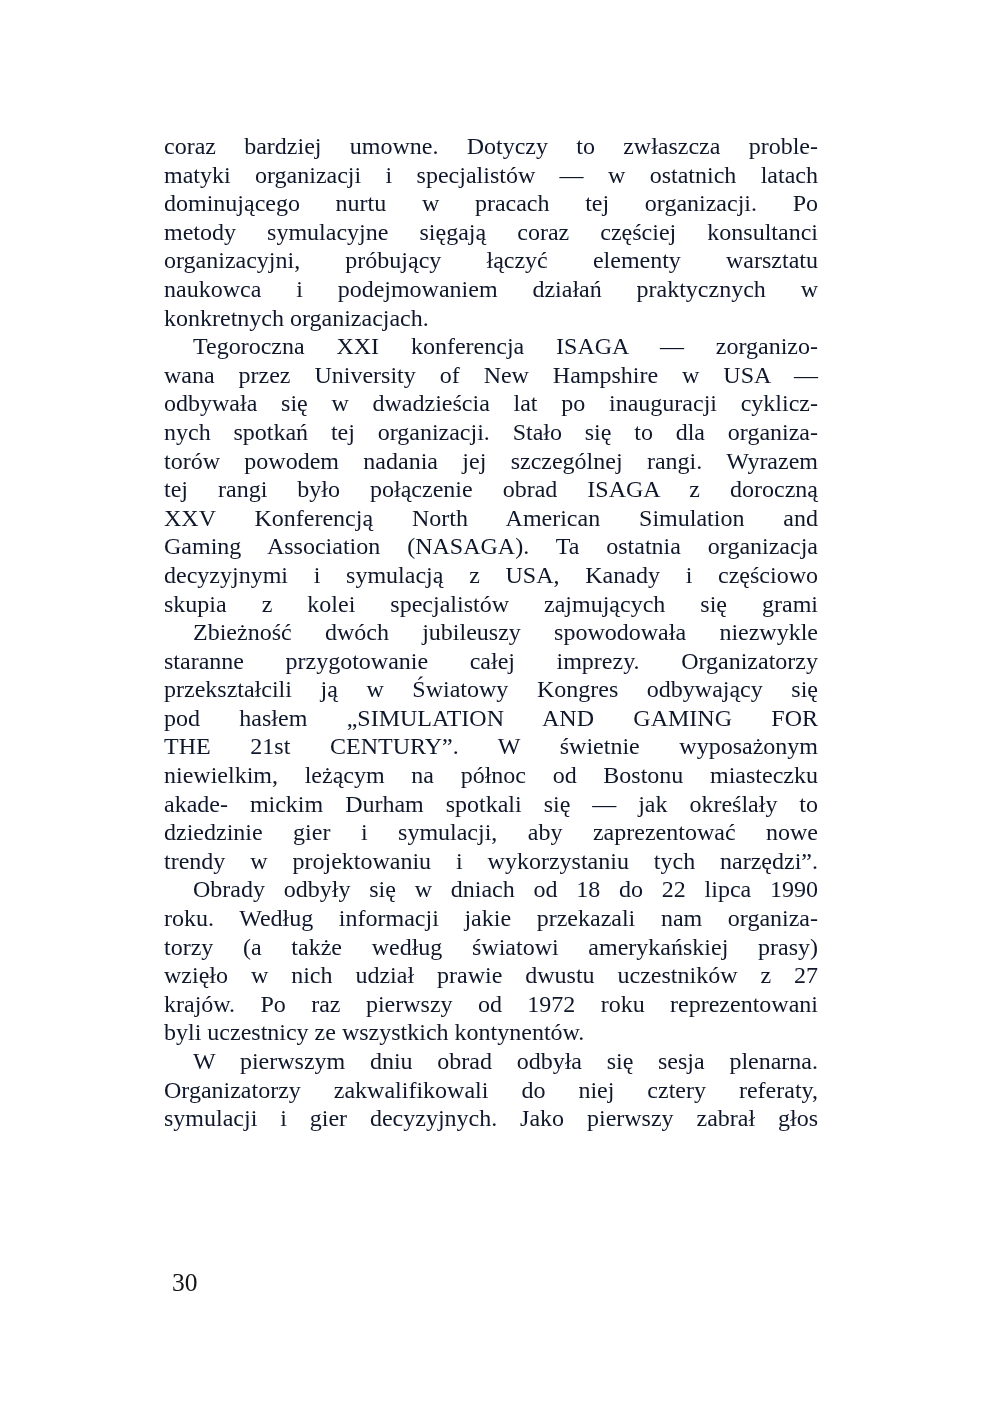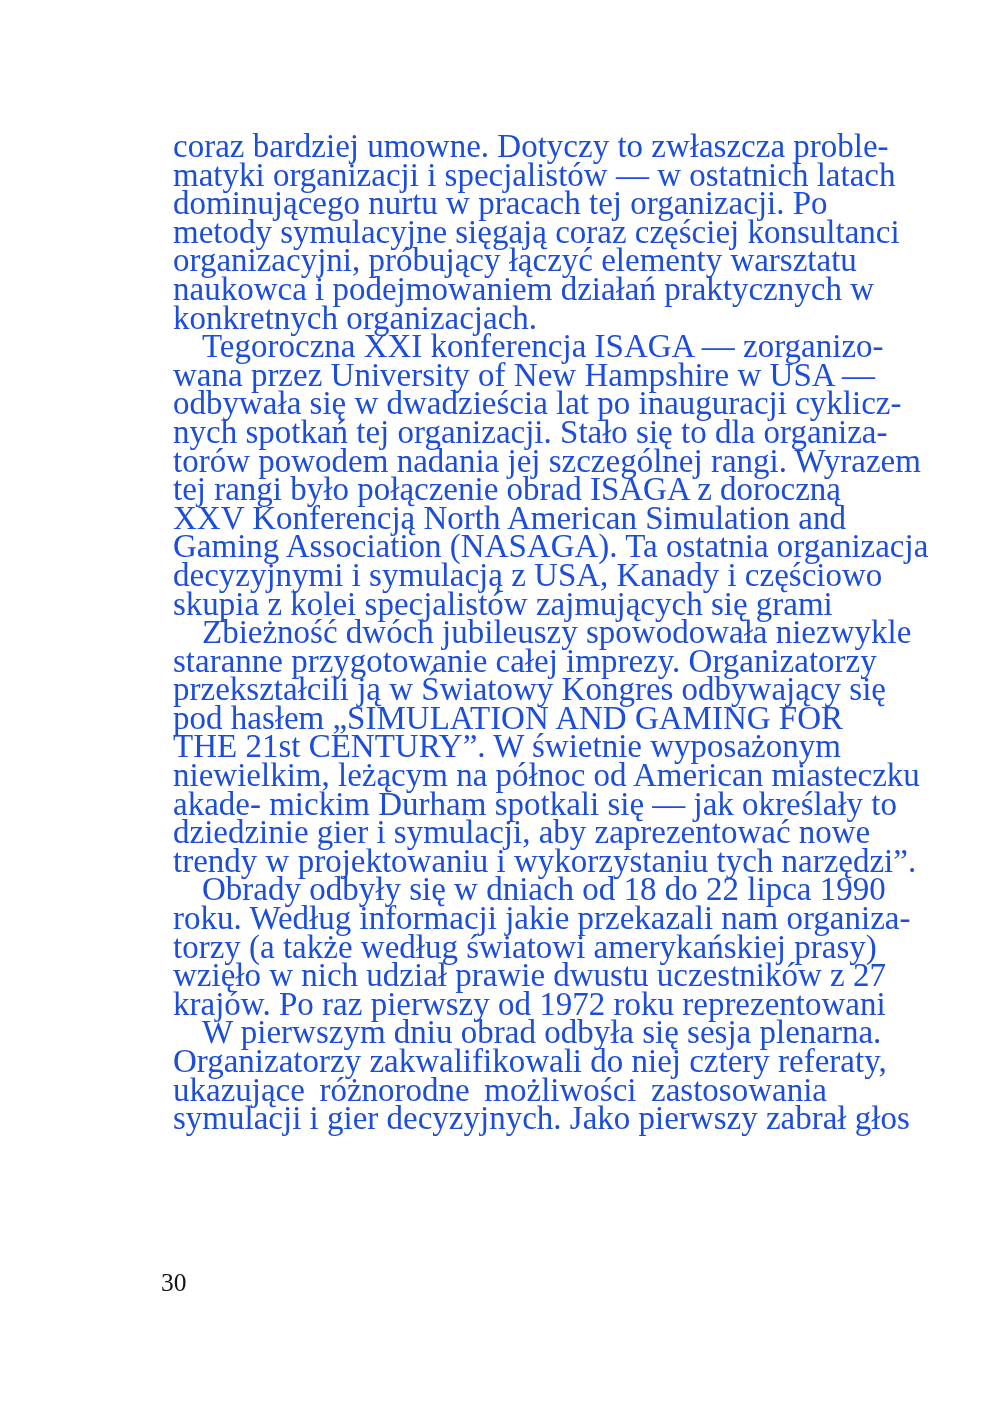--- a/index.html
+++ b/index.html
@@ -1,30 +1,30 @@
 <!DOCTYPE html>
 <html><head>
 <meta charset="utf-8">
 <style>
   html, body { margin: 0; padding: 0; background: #ffffff; }
   body { width: 1000px; height: 1420px; position: relative; overflow: hidden; }
   .page {
-    position: absolute; left: 173px; top: 132px; width: 654px;
+    position: absolute; left: 164px; top: 132px; width: 654px;
     font-family: "Liberation Serif", "DejaVu Serif", serif;
-    font-size: 33px; color: #1d4ed8; line-height: 28.6px;
+    font-size: 24px; color: #0f172a; line-height: 28.6px;
   }
   .line {
     display: block; height: 28.6px; white-space: nowrap;
     text-align: justify; text-align-last: justify;
     overflow: visible;
   }
   .line.last { text-align-last: left; }
   .line.indent { padding-left: 29px; }
   .page-number {
-    position: absolute; left: 161px; top: 1268px;
+    position: absolute; left: 172px; top: 1268px;
     font-family: "Liberation Serif", "DejaVu Serif", serif;
     font-size: 25.5px; color: #141414;
   }
 </style>
 </head>
 <body>
 
 <div class="page">
   <div>
     <span class="line">coraz bardziej umowne. Dotyczy to zwłaszcza proble-</span>
@@ -46,33 +46,33 @@
     <span class="line">Gaming Association (NASAGA). Ta ostatnia organizacja</span>
     <span class="line">decyzyjnymi i symulacją z USA, Kanady i częściowo</span>
     <span class="line">skupia z kolei specjalistów zajmujących się grami</span>
   </div>
   <div>
     <span class="line indent">Zbieżność dwóch jubileuszy spowodowała niezwykle</span>
     <span class="line">staranne przygotowanie całej imprezy. Organizatorzy</span>
     <span class="line">przekształcili ją w Światowy Kongres odbywający się</span>
     <span class="line">pod hasłem „SIMULATION AND GAMING FOR</span>
     <span class="line">THE 21st CENTURY”. W świetnie wyposażonym</span>
-    <span class="line">niewielkim, leżącym na północ od American miasteczku</span>
+    <span class="line">niewielkim, leżącym na północ od Bostonu miasteczku</span>
     <span class="line">akade- mickim Durham spotkali się — jak określały to</span>
     <span class="line">dziedzinie gier i symulacji, aby zaprezentować nowe</span>
     <span class="line">trendy w projektowaniu i wykorzystaniu tych narzędzi”.</span>
   </div>
   <div>
     <span class="line indent">Obrady odbyły się w dniach od 18 do 22 lipca 1990</span>
     <span class="line">roku. Według informacji jakie przekazali nam organiza-</span>
     <span class="line">torzy (a także według światowi amerykańskiej prasy)</span>
     <span class="line">wzięło w nich udział prawie dwustu uczestników z 27</span>
     <span class="line">krajów. Po raz pierwszy od 1972 roku reprezentowani</span>
+    <span class="line last">byli uczestnicy ze wszystkich kontynentów.</span>
   </div>
   <div>
     <span class="line indent">W pierwszym dniu obrad odbyła się sesja plenarna.</span>
     <span class="line">Organizatorzy zakwalifikowali do niej cztery referaty,</span>
-    <span class="line">ukazujące różnorodne możliwości zastosowania</span>
     <span class="line">symulacji i gier decyzyjnych. Jako pierwszy zabrał głos</span>
   </div>
 </div>
 
 <div class="page-number">30</div>
 
 </body></html>

